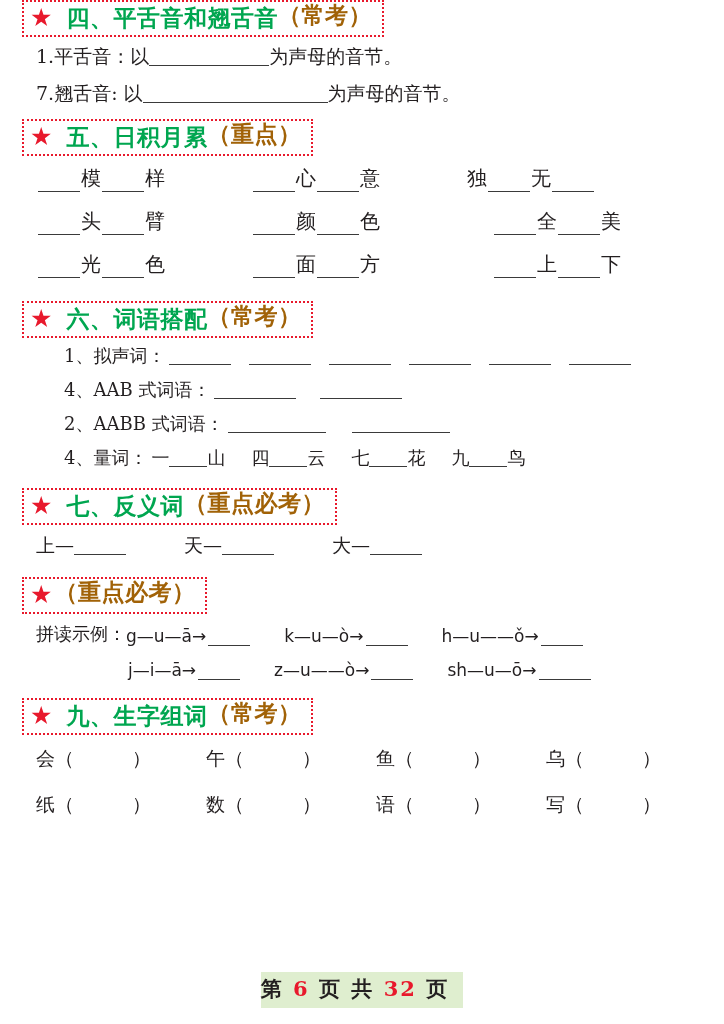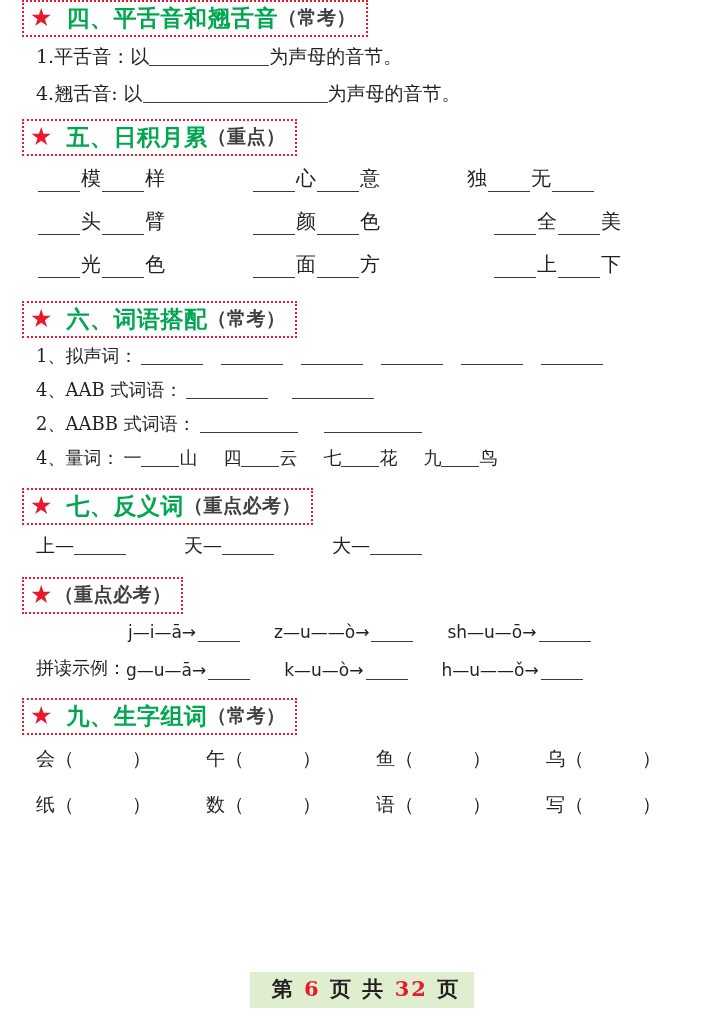--- a/index.html
+++ b/index.html
@@ -42,25 +42,25 @@
   }
   .heading .h-main {
     color: #00a650;
     font-size: 23px;
     font-weight: bold;
     letter-spacing: 0.5px;
     font-family: "DejaVu Serif", "Liberation Serif", serif;
     margin-left: 12px;
   }
   .heading .h-paren {
-    color: #404040;
-    font-size: 19px;
+    color: #a16207;
+    font-size: 23px;
     font-weight: bold;
     letter-spacing: 0.5px;
-    font-family: Liberation Sans, sans-serif;
+    font-family: Liberation Mono, monospace;
   }
 
   .sec { margin-bottom: 2px; }
   .sec-body { padding-left: 14px; }
 
   
   .row {
     font-size: 19px;
     line-height: 1;
     padding: 9px 0;
@@ -93,21 +93,21 @@
     font-size: 20px;
     padding: 9px 0 7px 0;
     white-space: nowrap;
     display: flex;
     align-items: flex-end;
   }
   .cell .blank { width: 42px; }
   .cell .ch { padding: 0 1px; }
 
   
-  .s6row { font-size: 18px; padding: 9px 0 7px 0; }
+  .s6row { font-size: 18px; padding: 9px 0 7px 0; margin-left: 28px; }
   .s6row .lbl { margin-right: 4px; }
   .b-small { width: 62px; margin-right: 18px; }
   .b-med { width: 82px; margin-right: 24px; }
   .b-lg { width: 98px; margin-right: 26px; }
   .b-q { width: 38px; }
   .qitem { margin-right: 26px; }
 
   
   .s7row { font-size: 19px; padding: 10px 0 8px 0; }
   .s7item { margin-right: 58px; display: inline-flex; align-items: flex-end; }
@@ -143,21 +143,21 @@
   .footer {
     position: absolute;
     left: 0;
     right: 0;
     bottom: 16px;
     text-align: center;
   }
   .footer-inner {
     display: inline-block;
     background: #dfeecf;
-    padding: 3px 14px 5px 22px;
+    padding: 3px 14px 5px 0;
     font-size: 21px;
     font-weight: bold;
     letter-spacing: 2px;
     color: #231f20;
   }
   .footer-num { color: #e8192c; }
 </style>
 </head>
 <body>
 
@@ -169,21 +169,21 @@
       <span class="h-main">四、平舌音和翘舌音</span>
       <span class="h-paren">（常考）</span>
     </div>
     <div class="sec-body">
       <div class="row s4row">
         <span class="txt">1.平舌音：以</span>
           <span class="blank blank-a"></span>
           <span class="txt">为声母的音节。</span>
       </div>
       <div class="row s4row">
-        <span class="txt">4.翘舌音: 以</span>
+        <span class="txt">7.翘舌音: 以</span>
           <span class="blank blank-b"></span>
           <span class="txt">为声母的音节。</span>
       </div>
     </div>
   </div>
 
   <div class="sec" style="margin-top:8px;">
     <div class="heading">
       <span class="star">★</span>
       <span class="h-main">五、日积月累</span>
@@ -315,47 +315,47 @@
       </div>
     </div>
   </div>
 
   <div class="sec" style="margin-top:14px;">
     <div class="heading">
       <span class="star">★</span>
       <span class="h-paren">（重点必考）</span>
     </div>
     <div class="sec-body">
+      <div class="s8row">
+        <span>拼读示例：</span>
+        <span class="s8item">
+            <span class="pin">g—u—ā→</span>
+            <span class="blank"></span>
+          </span>
+        <span class="s8item">
+            <span class="pin">k—u—ò→</span>
+            <span class="blank"></span>
+          </span>
+        <span class="s8item">
+            <span class="pin">h—u——ǒ→</span>
+            <span class="blank"></span>
+          </span>
+      </div>
       <div class="s8row s8indent">
         <span class="s8item">
             <span class="pin">j—i—ā→</span>
             <span class="blank"></span>
           </span>
         <span class="s8item">
             <span class="pin">z—u——ò→</span>
             <span class="blank"></span>
           </span>
         <span class="s8item">
             <span class="pin">sh—u—ō→</span>
             <span class="blank" style="width:52px;"></span>
-          </span>
-      </div>
-      <div class="s8row">
-        <span>拼读示例：</span>
-        <span class="s8item">
-            <span class="pin">g—u—ā→</span>
-            <span class="blank"></span>
-          </span>
-        <span class="s8item">
-            <span class="pin">k—u—ò→</span>
-            <span class="blank"></span>
-          </span>
-        <span class="s8item">
-            <span class="pin">h—u——ǒ→</span>
-            <span class="blank"></span>
           </span>
       </div>
     </div>
   </div>
 
   <div class="sec" style="margin-top:12px;">
     <div class="heading">
       <span class="star">★</span>
       <span class="h-main">九、生字组词</span>
       <span class="h-paren">（常考）</span>

